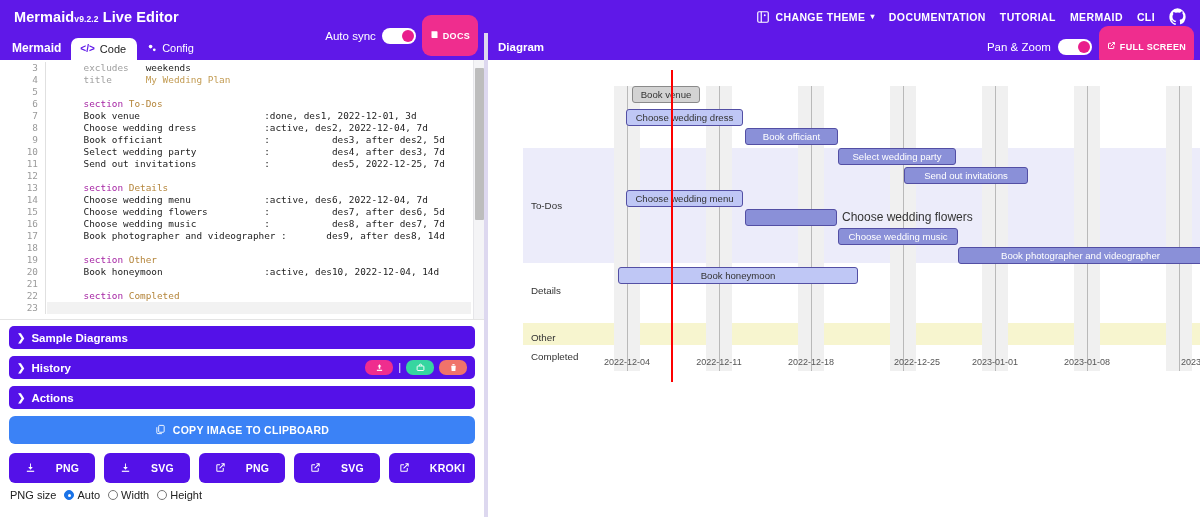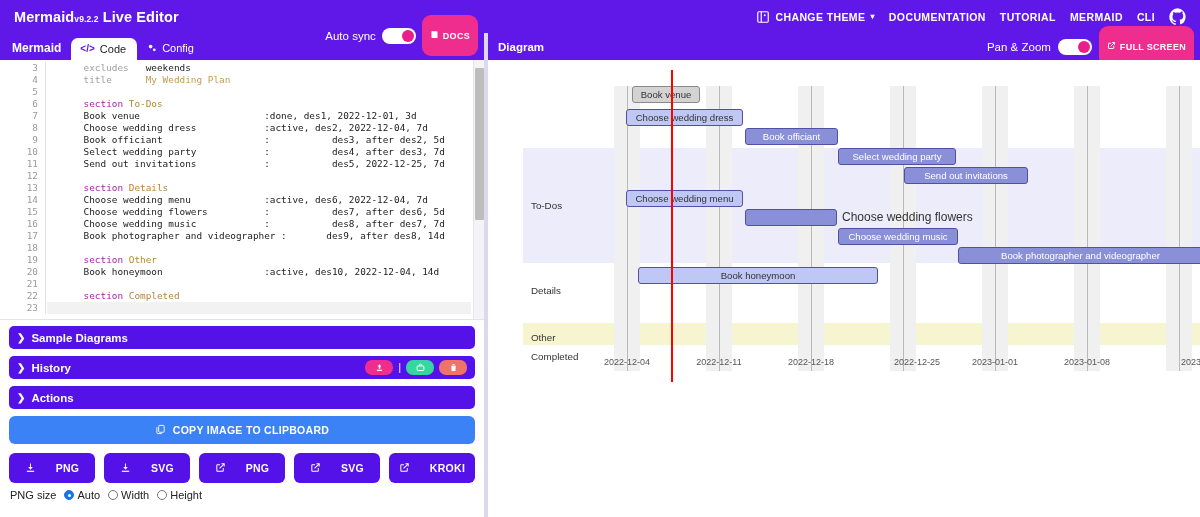--- a/index.html
+++ b/index.html
@@ -586,21 +586,21 @@
           <div class="bar done" style="left: 97px; top: 26px; width: 68px; margin-left: 47px;">Book venue</div>
           <div class="bar active" style="left: 138px; top: 49px; width: 117px;">Choose wedding dress</div>
           <div class="bar task" style="left: 257px; top: 68px; width: 93px;">Book officiant</div>
           <div class="bar task" style="left: 350px; top: 88px; width: 118px;">Select wedding party</div>
           <div class="bar task" style="left: 416px; top: 107px; width: 124px;">Send out invitations</div>
           <div class="bar active" style="left: 138px; top: 130px; width: 117px;">Choose wedding menu</div>
           <div class="bar task" style="left: 257px; top: 149px; width: 92px;"></div>
           <div class="bar-outside" style="left: 354px; top: 149px;">Choose wedding flowers</div>
           <div class="bar task" style="left: 350px; top: 168px; width: 120px;">Choose wedding music</div>
           <div class="bar task" style="left: 470px; top: 187px; width: 245px;">Book photographer and videographer</div>
-          <div class="bar active" style="left: 150px; top: 207px; width: 240px;">Book honeymoon</div>
+          <div class="bar active" style="left: 130px; top: 207px; width: 240px;">Book honeymoon</div>
           <div class="today" style="left: 183px; top: 10px; height: 312px;"></div>
           <div class="sec-label" style="left: 43px; top: 140px;">To-Dos</div>
           <div class="sec-label" style="left: 43px; top: 225px;">Details</div>
           <div class="sec-label" style="left: 43px; top: 272px;">Other</div>
           <div class="sec-label" style="left: 43px; top: 291px;">Completed</div>
         </div>
     </div>
   </div>
 </div>
 

